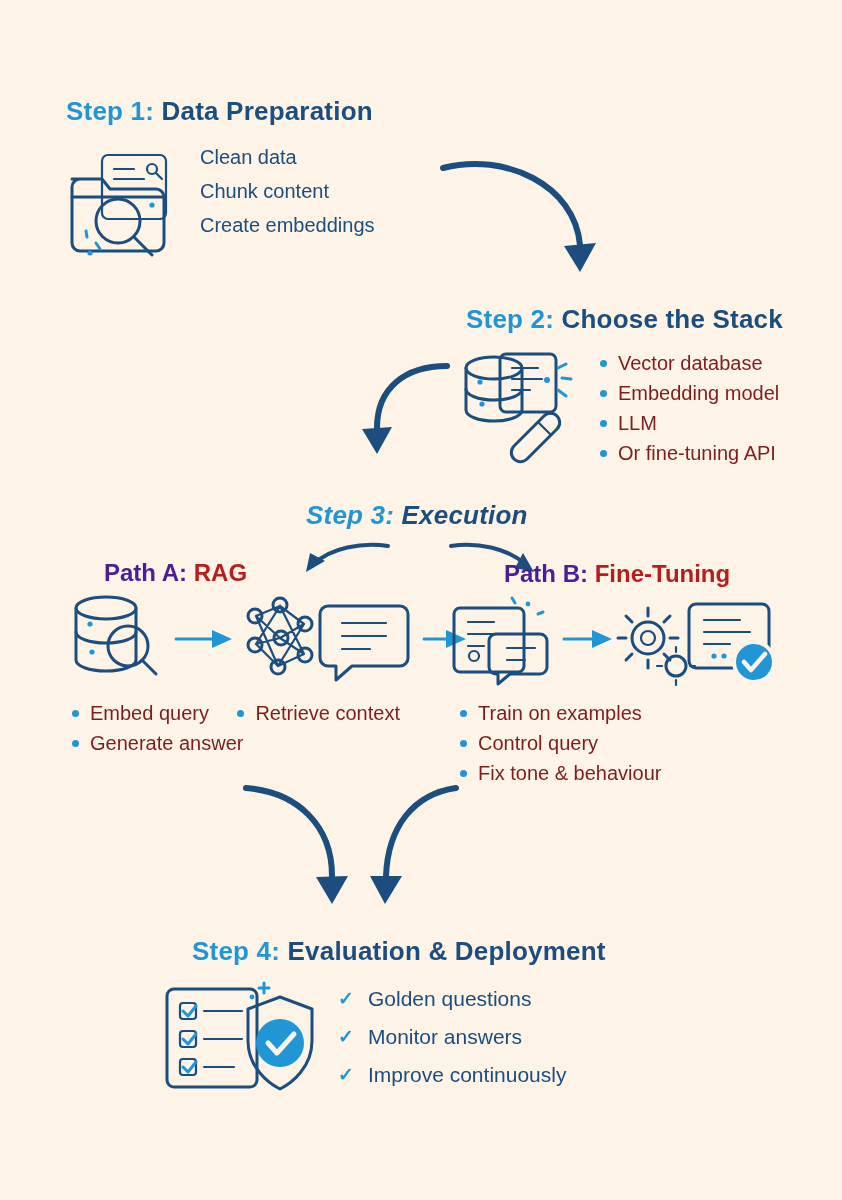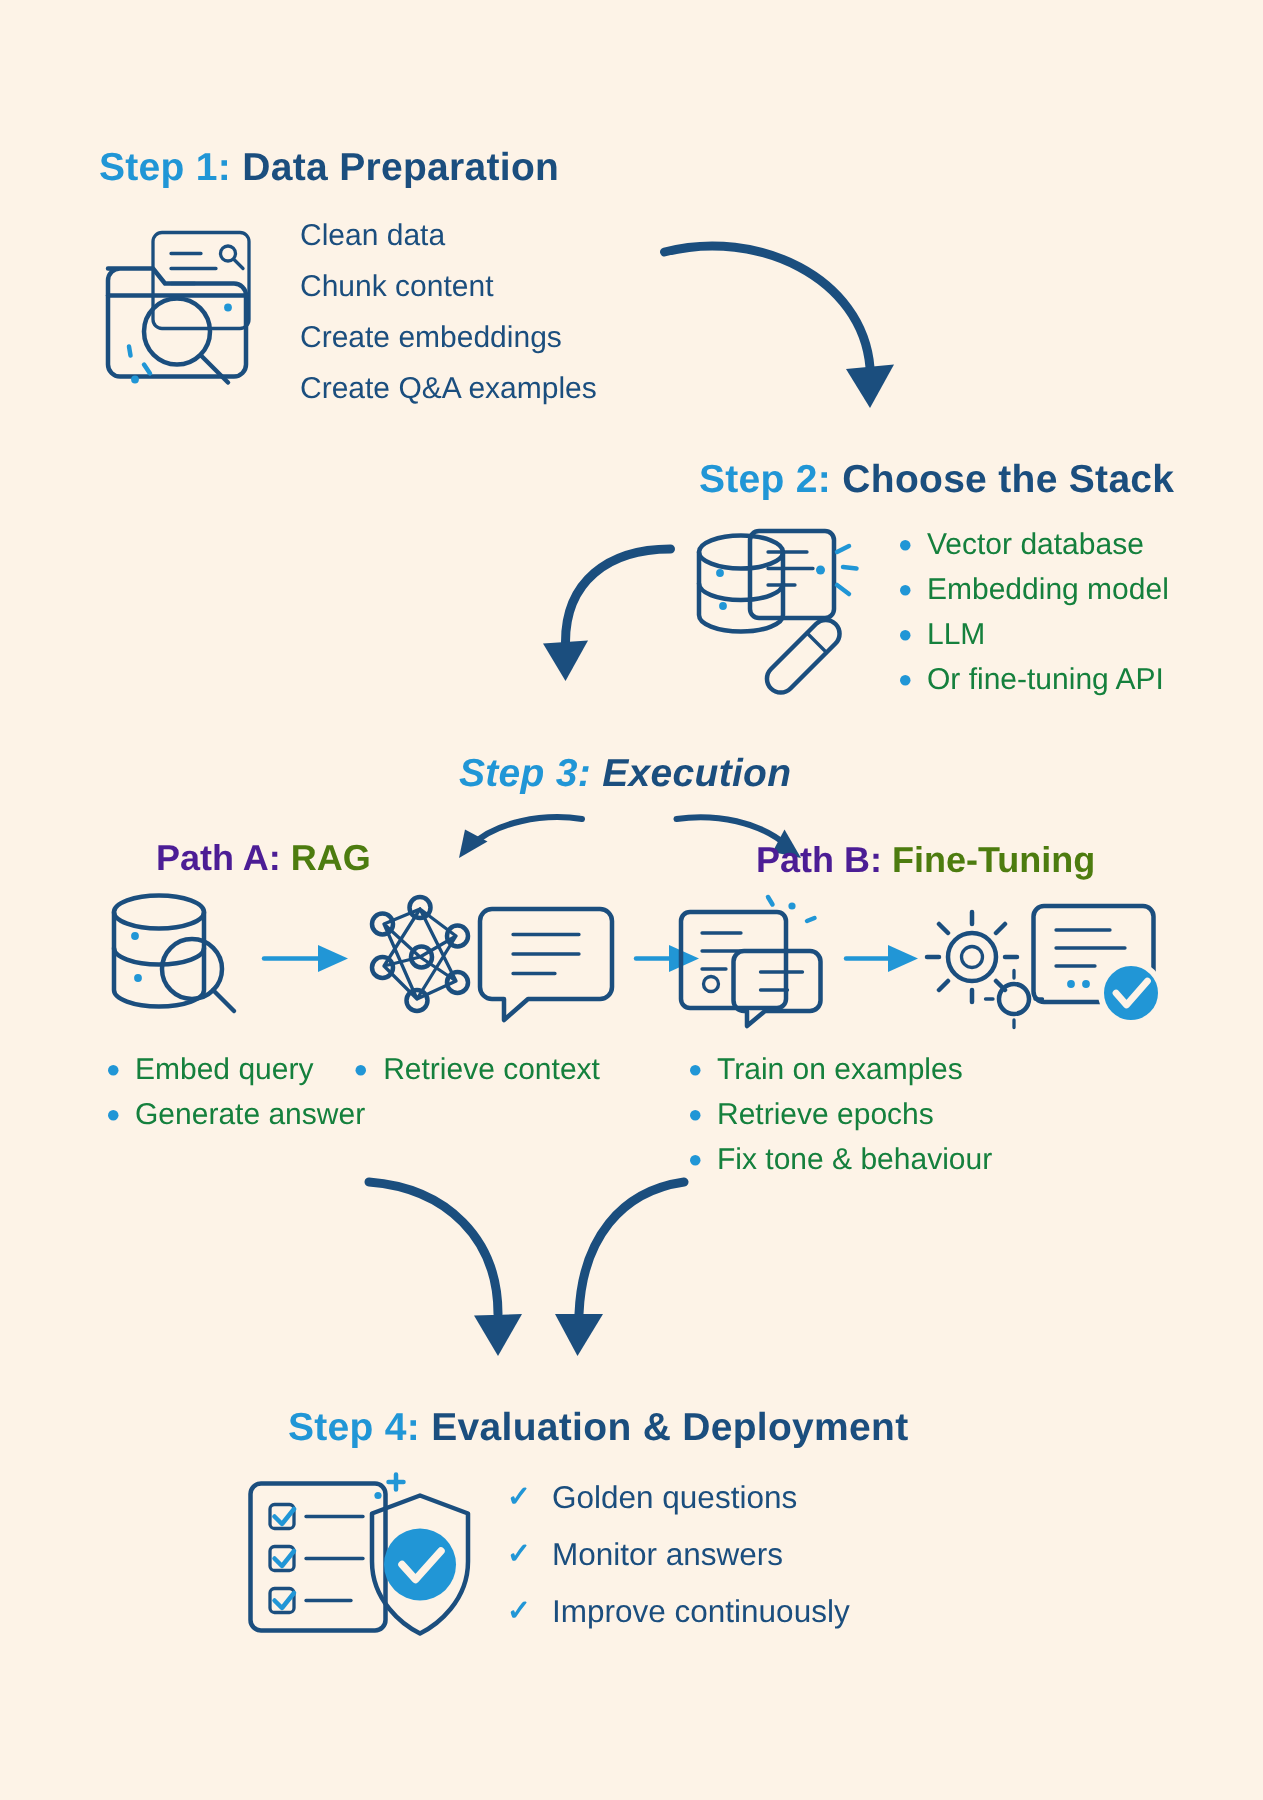--- a/index.html
+++ b/index.html
@@ -33,21 +33,21 @@
 
   .list-line {
     font-size: 20px;
     color: #1b4e7e;
     white-space: nowrap;
     line-height: 34px;
   }
   .bullet-list { list-style: none; margin: 0; padding: 0; }
   .bullet-list li {
     font-size: 20px;
-    color: #15803d;
+    color: #7f1d1d;
     white-space: nowrap;
     line-height: 30px;
     position: relative;
     padding-left: 20px;
   }
   .bullet-list li::before {
     content: "";
     position: absolute;
     left: 2px;
     top: 12px;
@@ -72,21 +72,21 @@
     color: #2196d6;
     font-size: 19px;
     font-weight: bold;
   }
   .path-title {
     font-size: 24px;
     font-weight: 700;
     white-space: nowrap;
   }
   .path-title .lbl { color: #4c1d95; }
-  .path-title .nm { color: #4d7c0f; }
+  .path-title .nm { color: #b91c1c; }
 
   svg { display: block; overflow: visible; }
   .ink { fill: none; stroke: #1b4e7e; stroke-width: 3; stroke-linecap: round; stroke-linejoin: round; }
   .ink-thin { fill: none; stroke: #1b4e7e; stroke-width: 2.2; stroke-linecap: round; stroke-linejoin: round; }
   .blue { fill: none; stroke: #2196d6; stroke-width: 3; stroke-linecap: round; stroke-linejoin: round; }
   .blue-fill { fill: #2196d6; }
   .arrow-curve { fill: none; stroke: #1b4e7e; stroke-width: 6; stroke-linecap: round; }
   .arrow-curve-sm { fill: none; stroke: #1b4e7e; stroke-width: 4; stroke-linecap: round; }
   .ink-fill { fill: #1b4e7e; }
 </style>
@@ -116,21 +116,20 @@
       <path class="blue" d="M40 108 l4 6 M30 96 l1 6"></path>
       <circle class="blue-fill" cx="96" cy="70" r="2.6"></circle>
       <circle class="blue-fill" cx="34" cy="118" r="2.6"></circle>
     </svg>
   </div>
 
   <div class="abs" style="left:200px; top:140px;">
     <div class="list-line">Clean data</div>
     <div class="list-line">Chunk content</div>
     <div class="list-line">Create embeddings</div>
-    <div class="list-line">Create Q&amp;A examples</div>
   </div>
 
   <div class="abs" style="left:435px; top:150px;">
     <svg width="180" height="140" viewBox="0 0 180 140">
       <path class="arrow-curve" d="M8 18 C 70 2, 140 35, 145 95"></path>
       <path class="ink-fill" d="M145 122 l-16 -26 l32 -3 z"></path>
     </svg>
   </div>
 
   <div class="abs step-title" style="left:466px; top:304px;">
@@ -284,21 +283,21 @@
         <circle cx="302" cy="70" r="20" fill="#2196d6"></circle>
         <circle cx="302" cy="70" r="20" fill="none" stroke="#fdf3e7" stroke-width="4"></circle>
         <path d="M292 70 l7 8 l14 -16" fill="none" stroke="#fdf3e7" stroke-width="4.5" stroke-linecap="round" stroke-linejoin="round"></path>
       </g>
     </svg>
   </div>
 
   <div class="abs" style="left:458px; top:698px;">
     <ul class="bullet-list">
       <li>Train on examples</li>
-      <li>Retrieve epochs</li>
+      <li>Control query</li>
       <li>Fix tone &amp; behaviour</li>
     </ul>
   </div>
 
   <div class="abs" style="left:240px; top:780px;">
     <svg width="120" height="135" viewBox="0 0 120 135">
       <path class="arrow-curve" d="M6 8 C 58 12, 92 46, 92 96"></path>
       <path class="ink-fill" d="M92 124 l-16 -27 l32 -1 z"></path>
     </svg>
   </div>

